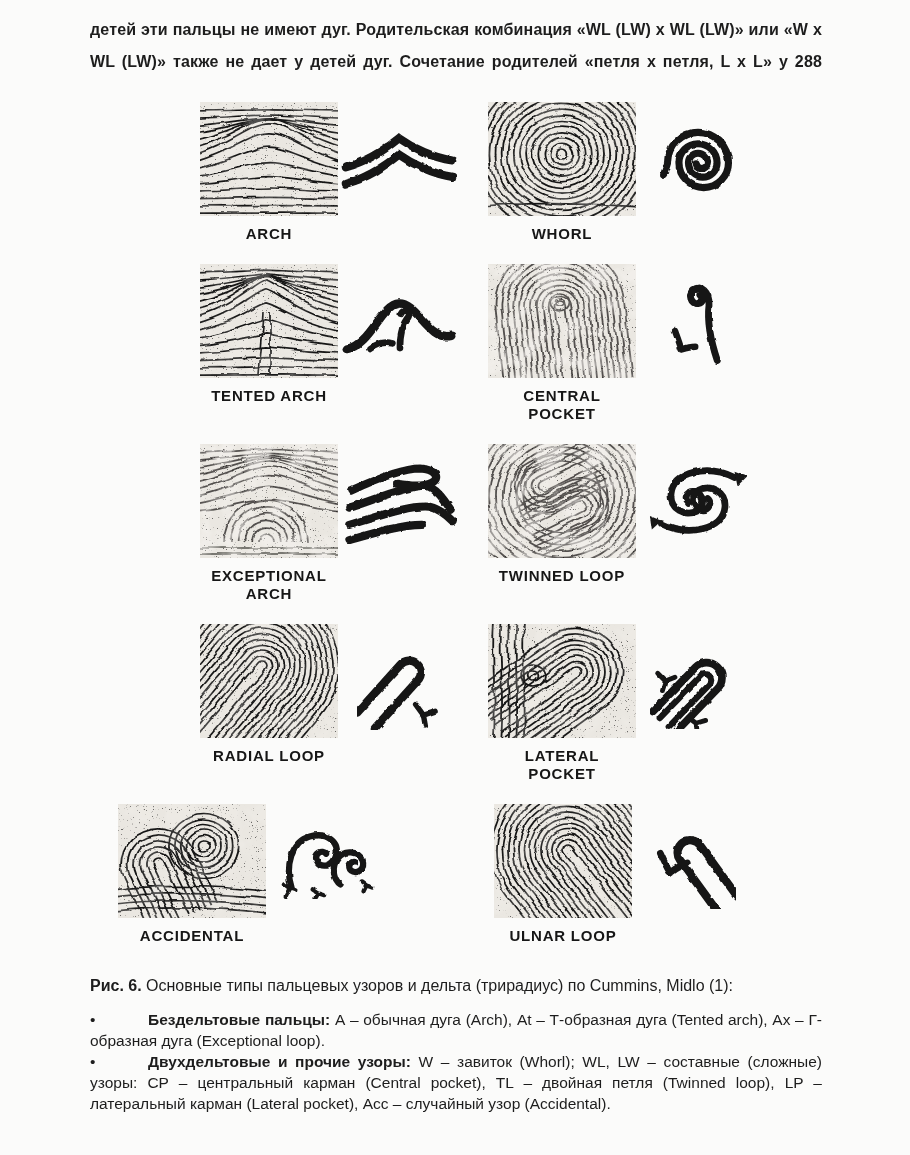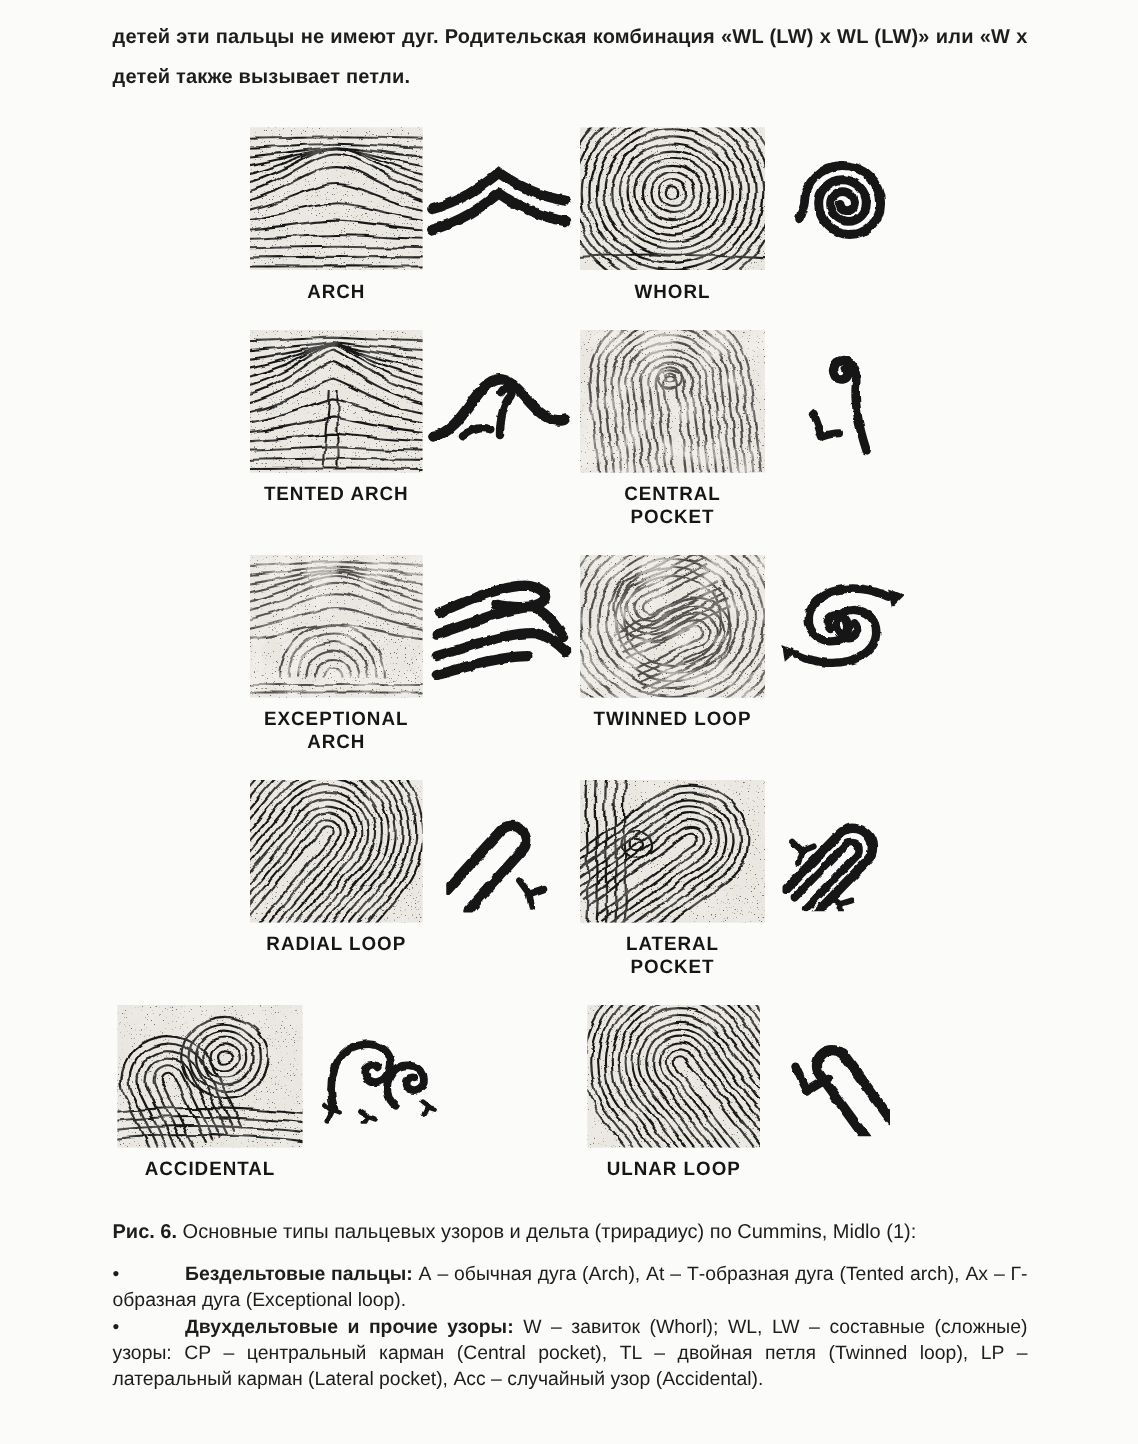--- a/index.html
+++ b/index.html
@@ -12,21 +12,21 @@
   }
   .page{padding:14px 88px 0 90px;}
   
   .para .ln{font-size:16px;line-height:32px;letter-spacing:.15px;font-weight:bold;}
   .ln.just{text-align:justify;text-align-last:justify;}
   
   .figure{margin-top:24px;}
   .fig-row{display:flex;margin-bottom:21px;}
   .fig-cell{display:flex;flex-direction:column;}
   .fig-cell.left{margin-left:110px;}
-  .fig-cell.right{margin-left:4px;}
+  .fig-cell.right{margin-left:28px;}
   .fc-main{display:flex;align-items:center;}
   svg.fp{width:138px;height:114px;background:#eae7e1;display:block;}
   .fig-cell.right svg.fp{width:148px;}
   .sym-box{width:122px;display:flex;align-items:center;justify-content:center;}
   .fig-cell.right .sym-box{width:112px;margin-left:6px;}
   .fig-label{
     margin-top:9px;width:138px;text-align:center;
     font-weight:bold;font-size:15.5px;letter-spacing:.8px;
     transform:scaleX(.97);transform-origin:center;
     color:#161616;
@@ -62,21 +62,21 @@
       <feTurbulence type="fractalNoise" baseFrequency="0.045" numOctaves="3" seed="19"></feTurbulence>
       <feColorMatrix type="matrix" values="0 0 0 0 0.92  0 0 0 0 0.9  0 0 0 0 0.87  0 0 0 4 -1.7"></feColorMatrix>
     </filter>
   </defs>
 </svg>
 
 <div class="page">
 
   <div class="para">
     <div class="ln just">детей эти пальцы не имеют дуг. Родительская комбинация «WL (LW) x WL (LW)» или «W x</div>
-    <div class="ln">детей также вызывает петли.</div>
+    <div class="ln just">WL (LW)» также не дает у детей дуг. Сочетание родителей «петля x петля, L x L» у 288</div>
   </div>
 
   <div class="figure">
 
     <div class="fig-row">
       <div class="fig-cell left">
         <div class="fc-main">
           <svg class="fp" viewBox="0 0 138 114" preserveAspectRatio="none">
               <rect width="138" height="114" fill="#eae7e1"></rect>
               <g filter="url(#fpR)" fill="none" stroke="#191919" stroke-width="1.7" opacity="1">

